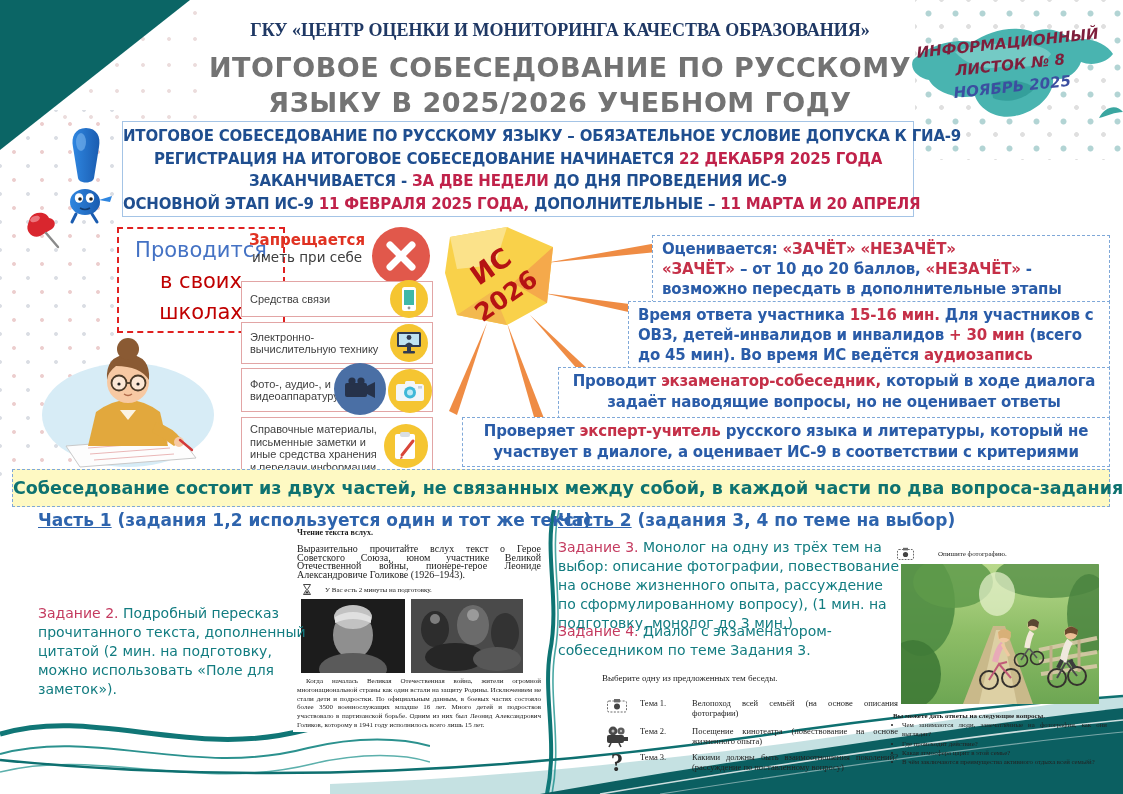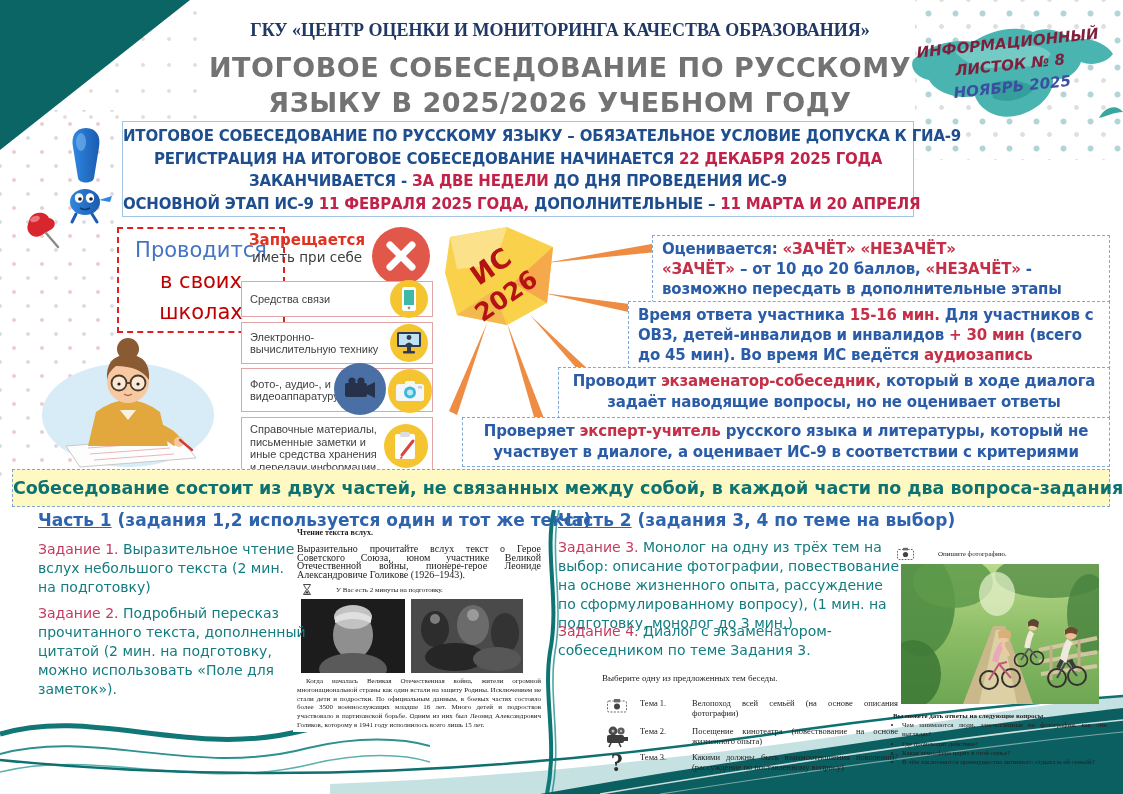--- a/index.html
+++ b/index.html
@@ -63,21 +63,21 @@
   
   .part-head{position:absolute;z-index:3;color:#2e64ad;font-weight:bold;font-size:17px;}
   .part-head .u{text-decoration:underline;}
   .task{position:absolute;z-index:3;font-size:14px;line-height:19px;color:#127c80;}
   .task .lab{color:#c43a5f;}
   
   .worksheet{left:293px;top:526px;width:252px;z-index:2;background:#fff;
         font-family:"Liberation Serif",serif;color:#1a1a1a;padding:2px 4px;box-sizing:border-box;}
   .ws-title{font-size:8px;font-weight:bold;}
   .ws-intro{font-size:10px;line-height:8.6px;text-align:justify;margin-top:8px;}
-  .ws-timer{font-size:7px;margin:5px 0 4px 6px;display:flex;align-items:center;gap:25px;}
+  .ws-timer{font-size:7px;margin:5px 0 4px 6px;display:flex;align-items:center;gap:14px;}
   .ws-photos{display:flex;gap:6px;margin-left:4px;}
   .ws-body{font-size:7px;line-height:8.7px;text-align:justify;text-indent:9px;margin-top:4px;}
   
   .themes-prompt{left:602px;top:673px;width:300px;z-index:3;font-family:"Liberation Serif",serif;font-size:9px;color:#222;}
   .theme-row{position:absolute;left:602px;width:296px;z-index:3;display:flex;gap:8px;
         font-family:"Liberation Serif",serif;font-size:8.5px;color:#222;line-height:10px;}
   .theme-ico{width:30px;flex:0 0 30px;display:flex;justify-content:center;align-items:flex-start;}
   .theme-lab{width:44px;flex:0 0 44px;}
   .theme-txt{flex:1;text-align:justify;}
   .photo-panel{left:893px;top:547px;width:214px;z-index:3;font-family:"Liberation Serif",serif;color:#222;}
@@ -272,23 +272,20 @@
     <span>Проводит </span><span class="r">экзаменатор-собеседник,</span><span> который в ходе диалога задаёт наводящие вопросы, но не оценивает ответы участников</span>
   </div>
   <div class="ibox" style="left:462px;top:417px;width:648px;min-height:44px;text-align:center;line-height:21px">
     <span>Проверяет </span><span class="r">эксперт-учитель</span><span> русского языка и литературы, который не участвует в диалоге, а оценивает ИС-9 в соответствии с критериями</span>
   </div>
 
   <div class="abs divider">Собеседование состоит из двух частей, не связанных между собой, в каждой части по два вопроса-задания</div>
 
   <div class="part-head" style="left:38px;top:510px">
     <span class="u">Часть 1</span><span> (задания 1,2 используется один и тот же текст)</span>
-  </div>
-  <div class="task" style="left:38px;top:540px;width:262px">
-    <span class="lab">Задание 1.</span><span> Выразительное чтение вслух небольшого текста (2 мин. на подготовку)</span>
   </div>
   <div class="task" style="left:38px;top:604px;width:272px">
     <span class="lab">Задание 2.</span><span> Подробный пересказ прочитанного текста, дополненный цитатой (2 мин. на подготовку, можно использовать «Поле для заметок»).</span>
   </div>
 
   <div class="abs worksheet">
     <div class="ws-title">Чтение текста вслух.</div>
     <div class="ws-intro">Выразительно прочитайте вслух текст о Герое Советского Союза, юном участнике Великой Отечественной войны, пионере-герое Леониде Александровиче Голикове (1926–1943).</div>
     <div class="ws-timer">
       <svg width="8" height="11" viewBox="0 0 8 11">

